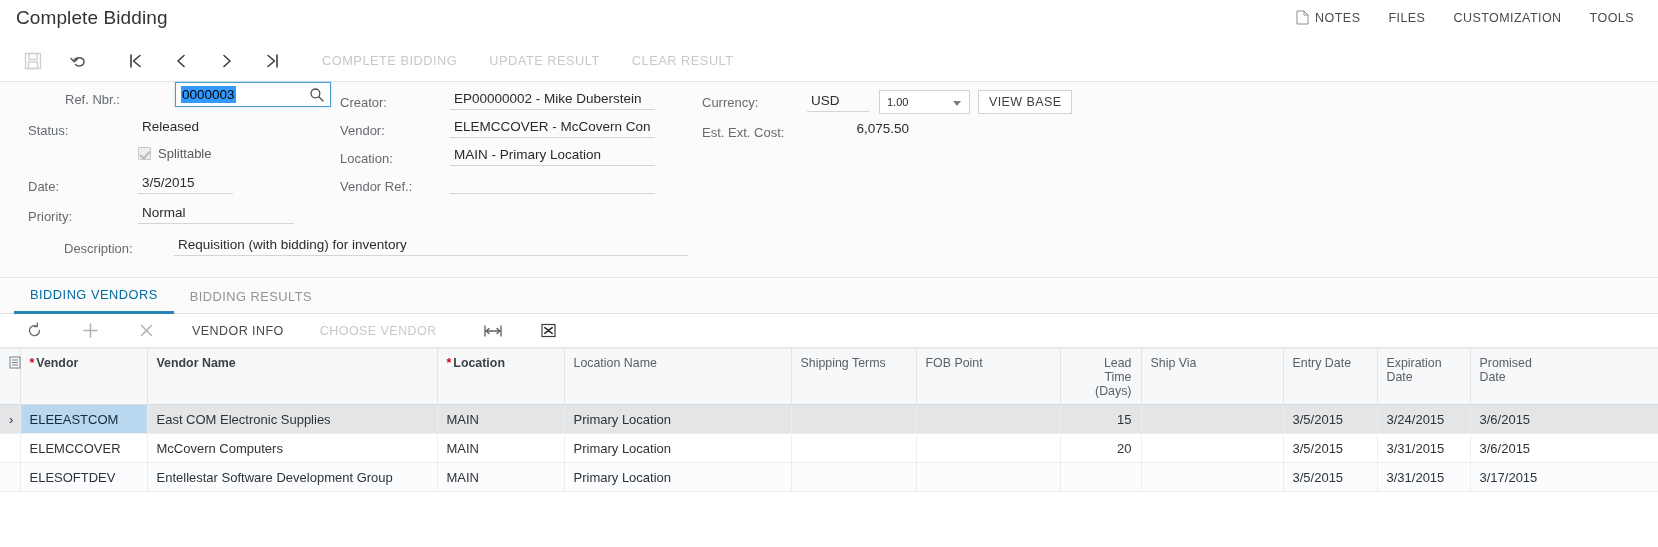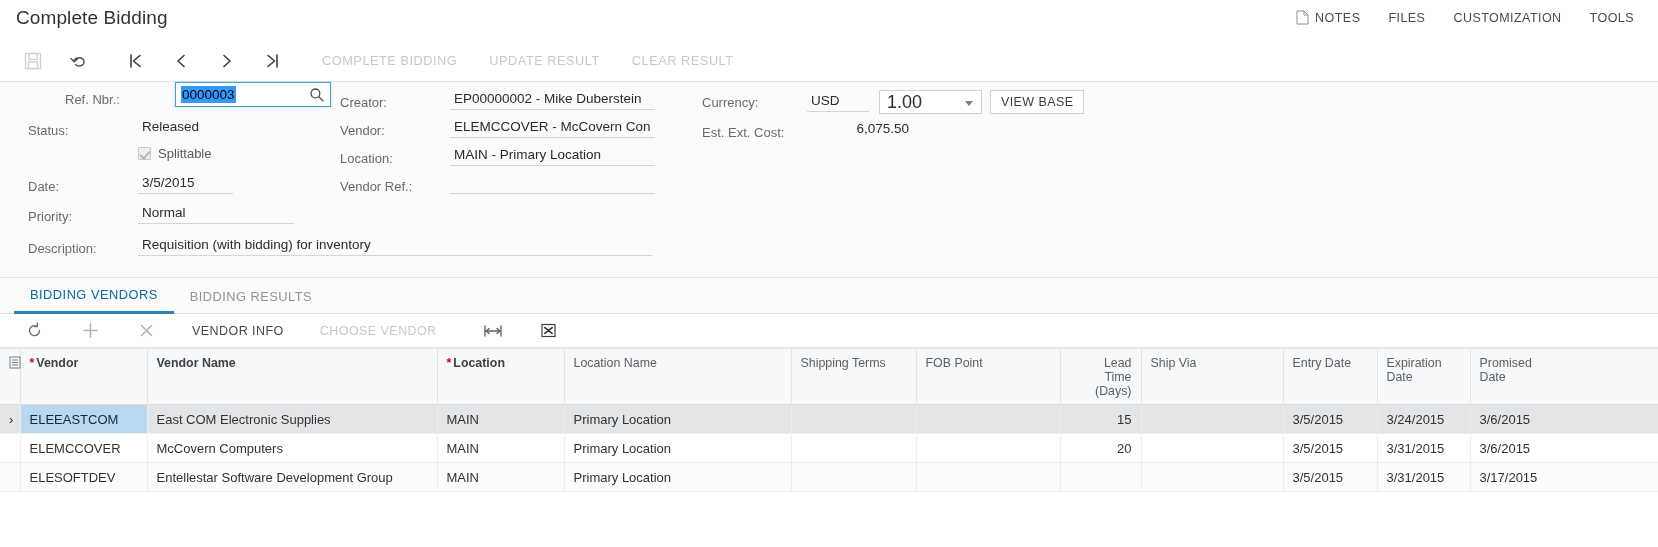--- a/index.html
+++ b/index.html
@@ -144,26 +144,26 @@
     left: 3px; top: 1px;
     width: 4px; height: 8px;
     border: solid #b6babd;
     border-width: 0 2px 2px 0;
     transform: rotate(42deg);
   }
   .chk-lbl { font-size: 13px; color: #555a5e; }
 
   
   .combo {
-    width: 103px; height: 24px;
+    width: 91px; height: 24px;
     border: 1px solid #cfd3d6;
     background: #ffffff;
     display: flex; align-items: center;
     padding-left: 7px;
-    font-size: 18px;
+    font-size: 11px;
     color: #2b2b2b;
     position: relative;
     cursor: pointer;
   }
   .combo .caret {
     position: absolute; right: 8px; top: 10px;
     width: 0; height: 0;
     border-left: 4.5px solid transparent;
     border-right: 4.5px solid transparent;
     border-top: 5px solid #7a7f84;
@@ -375,21 +375,21 @@
     <div class="lbl" style="width:110px;">Date:</div>
     <div class="val-underline" style="width:95px;">3/5/2015</div>
   </div>
 
   <div class="fld" style="left:28px; top:122px;">
     <div class="lbl" style="width:110px;">Priority:</div>
     <div class="val-underline" style="width:156px;">Normal</div>
   </div>
 
   <div class="fld" style="left:28px; top:154px;">
-    <div class="lbl" style="width:110px;">Description:</div>
+    <div class="lbl" style="width:110px;margin-left:36px;">Description:</div>
     <div class="val-underline" style="width:514px;">Requisition (with bidding) for inventory</div>
   </div>
 
   <div class="fld" style="left:340px; top:8px;">
     <div class="lbl" style="width:110px;">Creator:</div>
     <div class="val-underline" style="width:205px;">EP00000002 - Mike Duberstein</div>
   </div>
 
   <div class="fld" style="left:340px; top:36px;">
     <div class="lbl" style="width:110px;">Vendor:</div>

